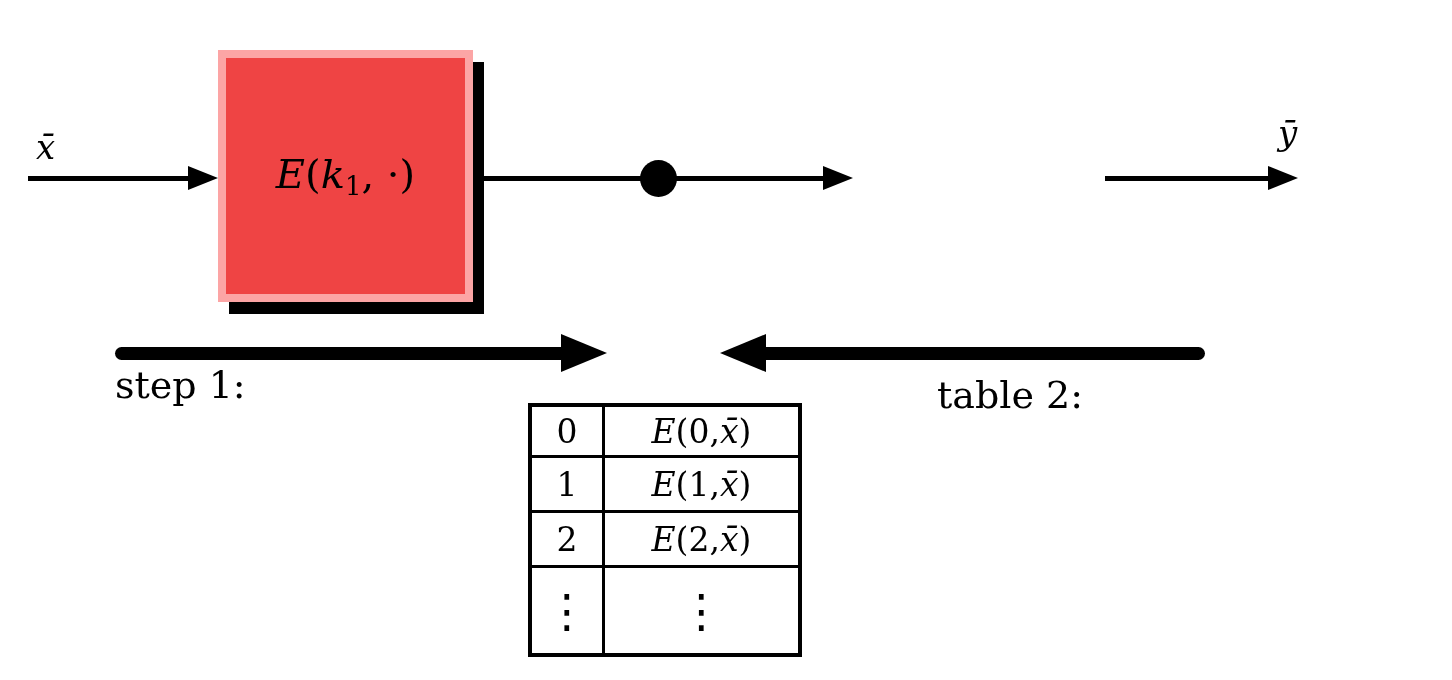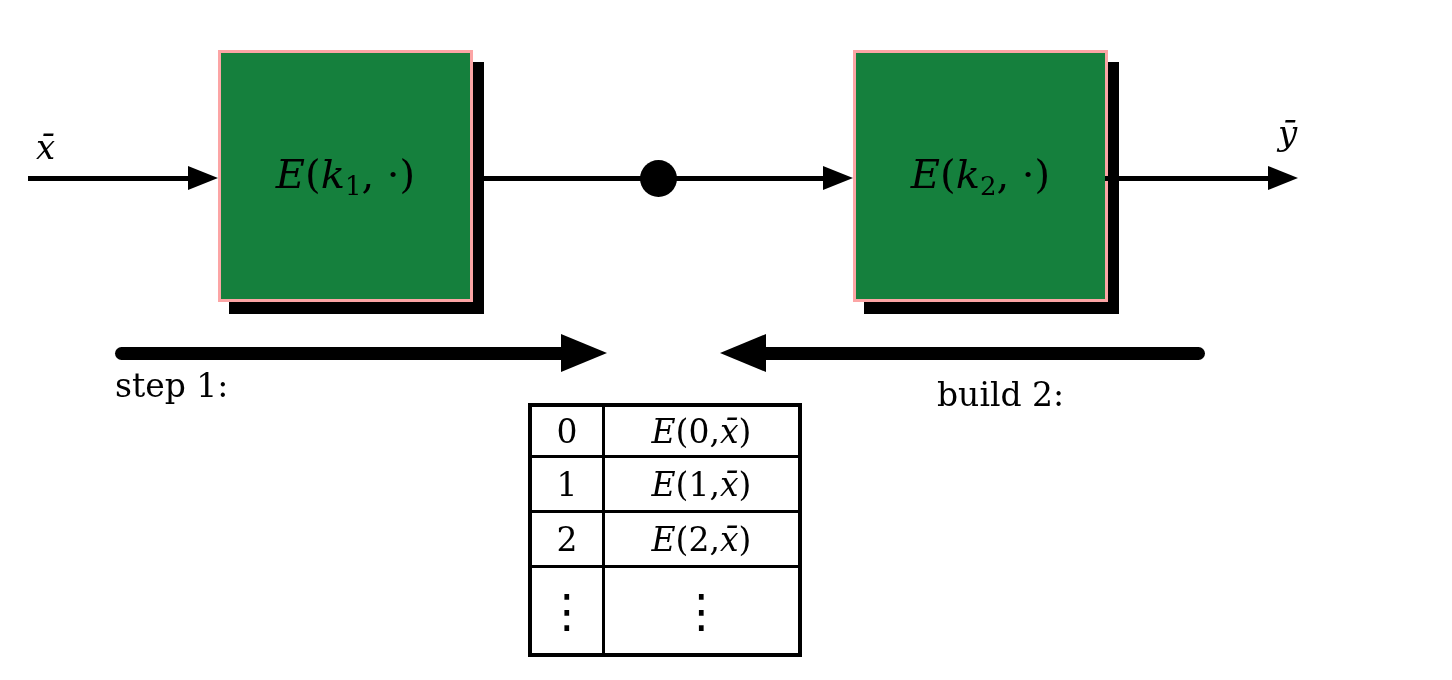--- a/index.html
+++ b/index.html
@@ -2,22 +2,22 @@
 <html><head>
 <meta charset="utf-8">
 <style>
   html,body{margin:0;padding:0;background:#ffffff;}
   #canvas{
     position:relative;width:1452px;height:680px;background:#ffffff;
     font-family:"DejaVu Serif","DejaVu Sans",serif;color:#000;overflow:hidden;
   }
   
   .cipher-box{
-    position:absolute;width:255px;height:252px;background:#15803d;
-    border:3px solid #fca5a5;box-sizing:border-box;
+    position:absolute;width:255px;height:252px;background:#ef4444;
+    border:8px solid #fca5a5;box-sizing:border-box;
     box-shadow:11px 12px 0 0 #000;
     display:flex;align-items:center;justify-content:center;
   }
   .box-label{font-size:40px;white-space:nowrap;}
   
   .hline{position:absolute;height:5px;background:#000;}
   .arrowhead-right{
     position:absolute;width:0;height:0;
     border-left:30px solid #000;border-top:12px solid transparent;border-bottom:12px solid transparent;
   }
@@ -30,21 +30,21 @@
     position:absolute;width:0;height:0;
     border-left:46px solid #000;border-top:19px solid transparent;border-bottom:19px solid transparent;
   }
   .thick-head-left{
     position:absolute;width:0;height:0;
     border-right:46px solid #000;border-top:19px solid transparent;border-bottom:19px solid transparent;
   }
   
   .sig-label{position:absolute;font-size:34px;line-height:1;}
   
-  .step-text{position:absolute;font-size:33px;}
+  .step-text{position:absolute;font-size:38px;}
   #step1-text{left:115px;top:362px;line-height:47px;}
   #step2-text{left:937px;top:370px;line-height:50px;}
   .step-line{white-space:nowrap;}
   
   .seg-rm{font-style:normal;}
   .seg-it{font-style:italic;}
   .seg-cal{font-style:italic;}
   .seg-sub{font-style:normal;font-size:65%;vertical-align:-0.25em;}
   .seg-dots{font-family:"DejaVu Sans",sans-serif;}
   
@@ -71,40 +71,37 @@
   <div class="arrowhead-right" style="left:188px;top:166px;"></div>
 
   <div class="cipher-box" style="left:218px;top:50px;">
     <div class="box-label"><span class="seg-it">E</span><span class="seg-rm">(</span><span class="seg-it">k</span><span class="seg-sub">1</span><span class="seg-rm">, ·)</span></div>
   </div>
 
   <div class="hline" style="left:473px;top:176px;width:351px;"></div>
   <div class="junction-dot" style="left:640px;top:160px;"></div>
   <div class="arrowhead-right" style="left:823px;top:166px;"></div>
 
-  <div class="cipher-box" style="left:853px;top:50px;">
-    <div class="box-label"><span class="seg-it">E</span><span class="seg-rm">(</span><span class="seg-it">k</span><span class="seg-sub">2</span><span class="seg-rm">, ·)</span></div>
-  </div>
 
   <div class="hline" style="left:1105px;top:176px;width:164px;"></div>
   <div class="arrowhead-right" style="left:1268px;top:166px;"></div>
   <div class="sig-label" style="left:1278px;top:116px;"><span class="seg-it">ȳ</span></div>
 
   <div class="thick-bar cap-left" style="left:115px;top:347px;width:448px;"></div>
   <div class="thick-head-right" style="left:561px;top:334px;"></div>
 
   <div class="thick-head-left" style="left:720px;top:334px;"></div>
   <div class="thick-bar cap-right" style="left:764px;top:347px;width:441px;"></div>
 
   <div class="step-text" id="step1-text">
     <div class="step-line"><span class="seg-rm">step 1:</span></div>
   </div>
 
   <div class="step-text" id="step2-text">
-    <div class="step-line"><span class="seg-rm">build 2:</span></div>
+    <div class="step-line"><span class="seg-rm">table 2:</span></div>
   </div>
 
   <div id="lookup-table">
       <div class="tcell key hdiv">
         <span class="seg-rm">0</span>
       </div>
       <div class="tcell val hdiv">
         <span class="seg-it">E</span>
         <span class="seg-rm">(0, </span>
         <span class="seg-it">x̄</span>

